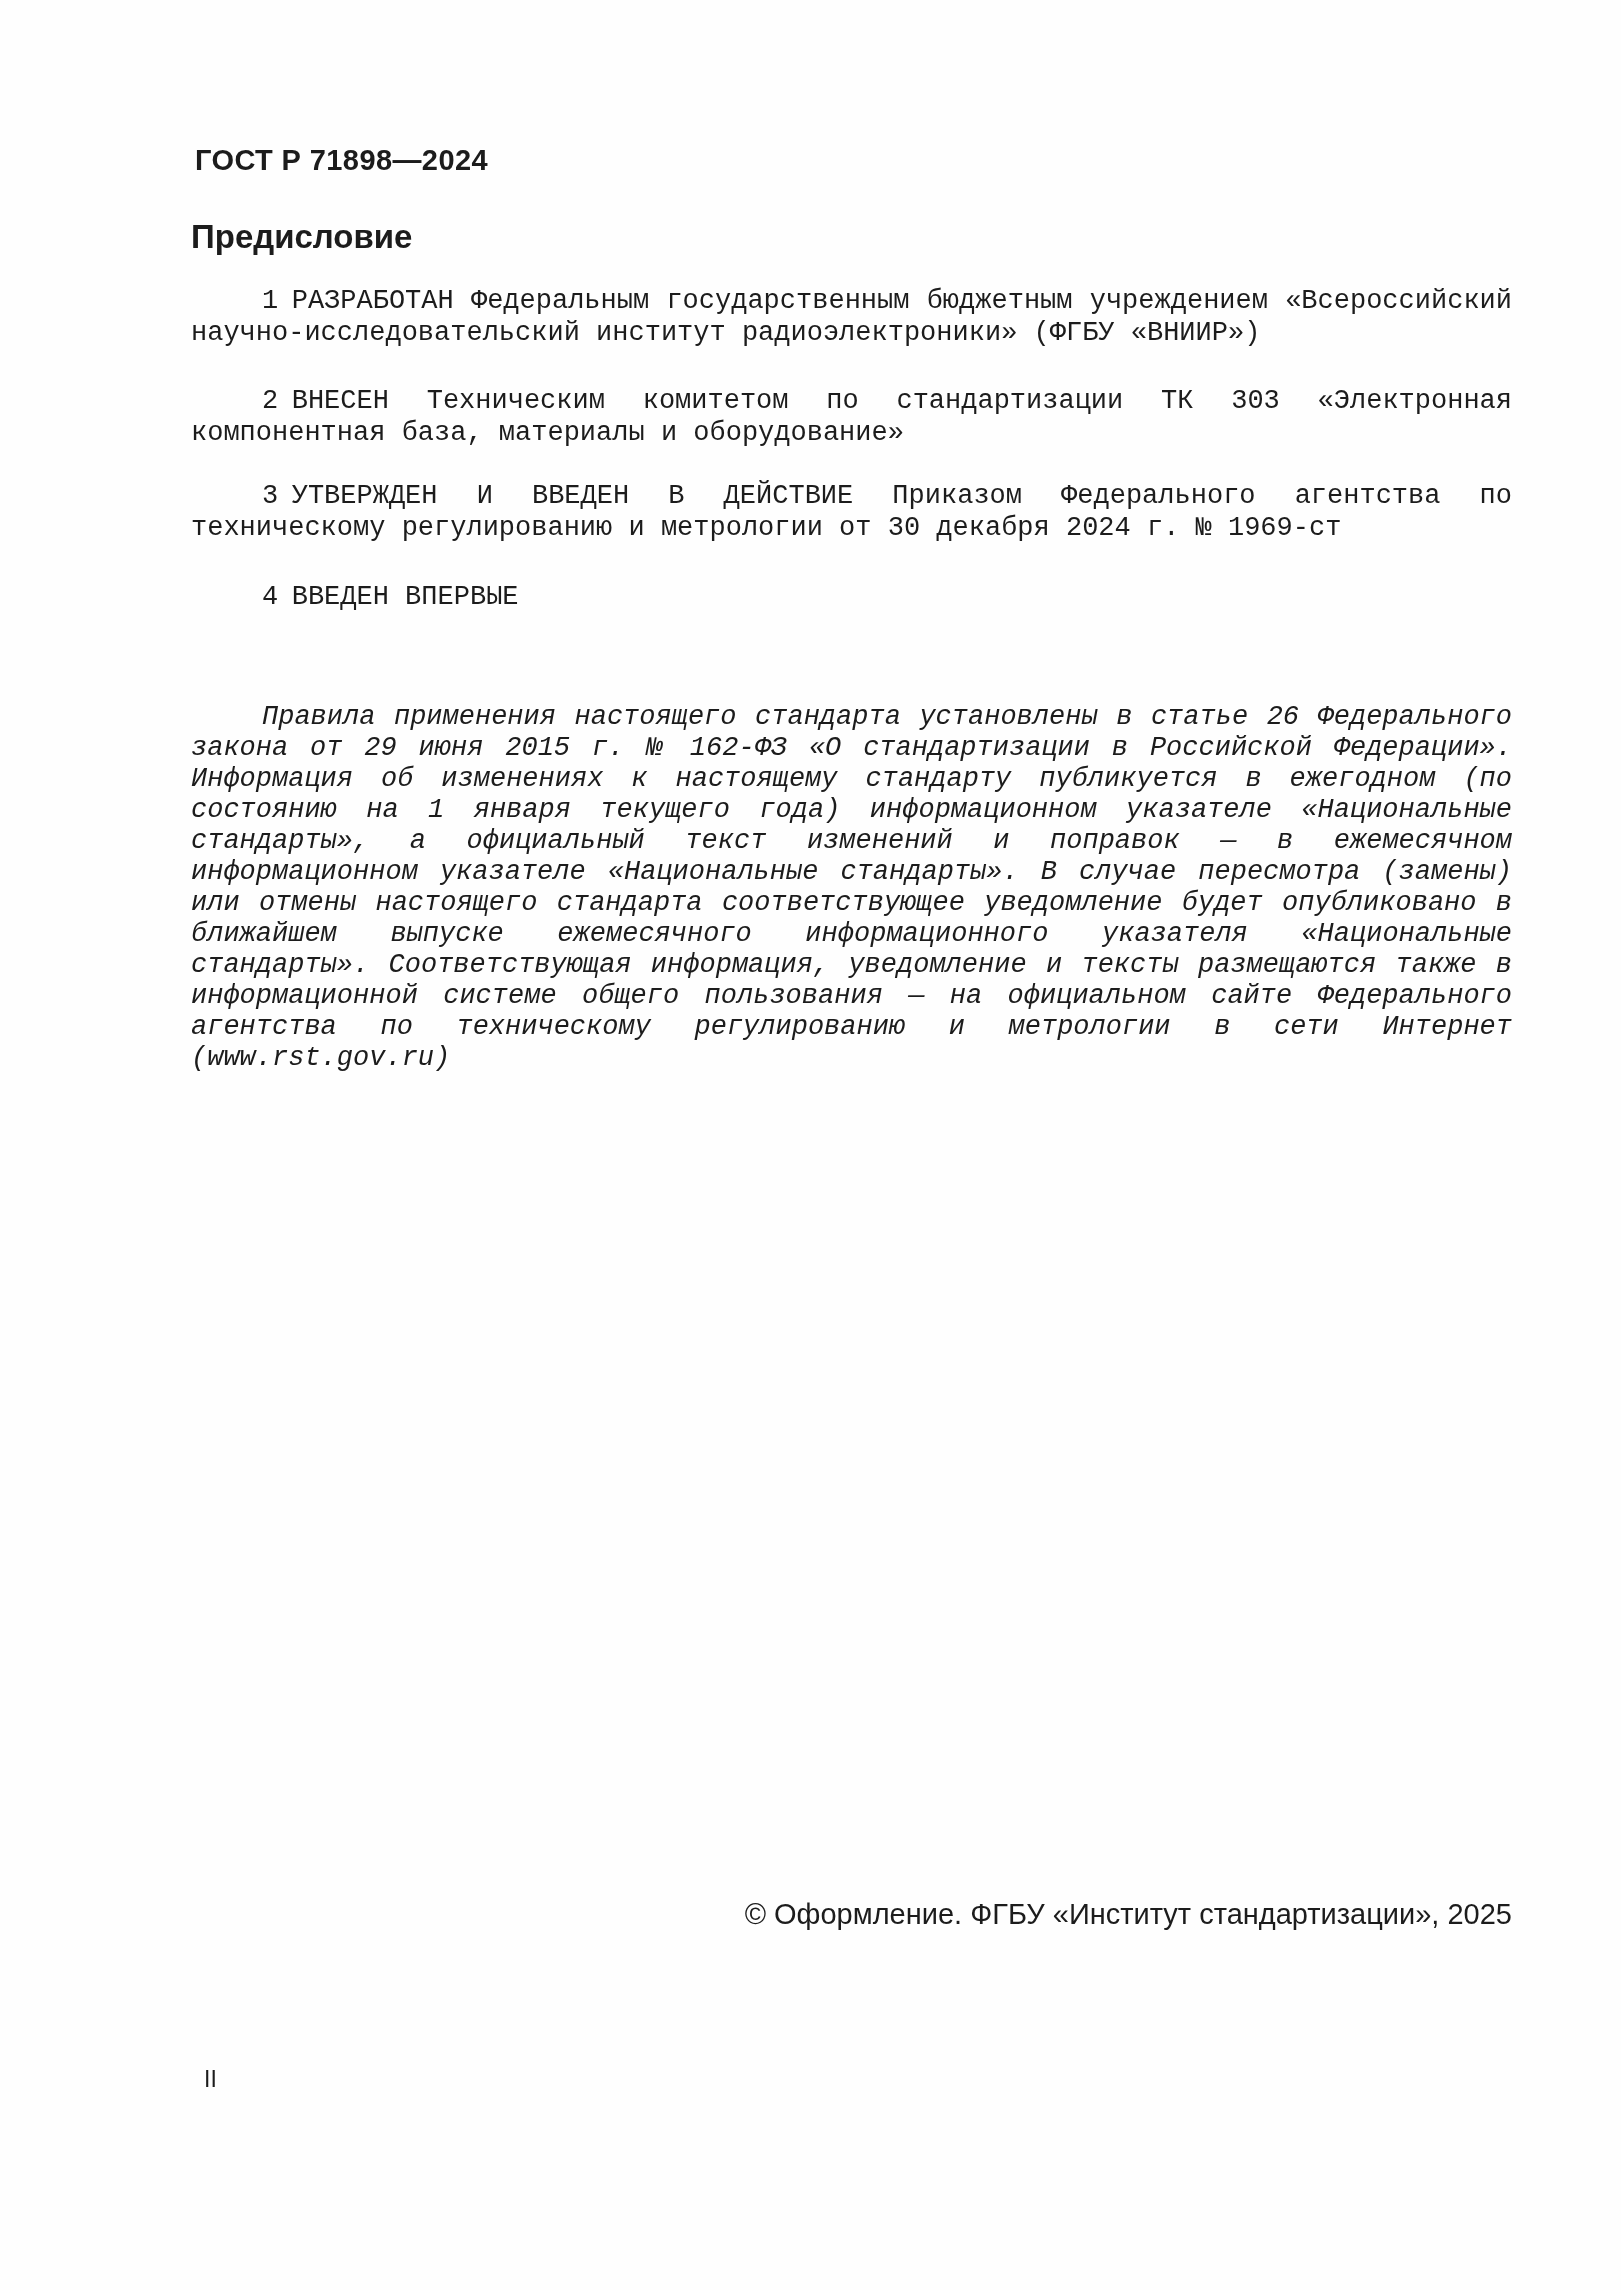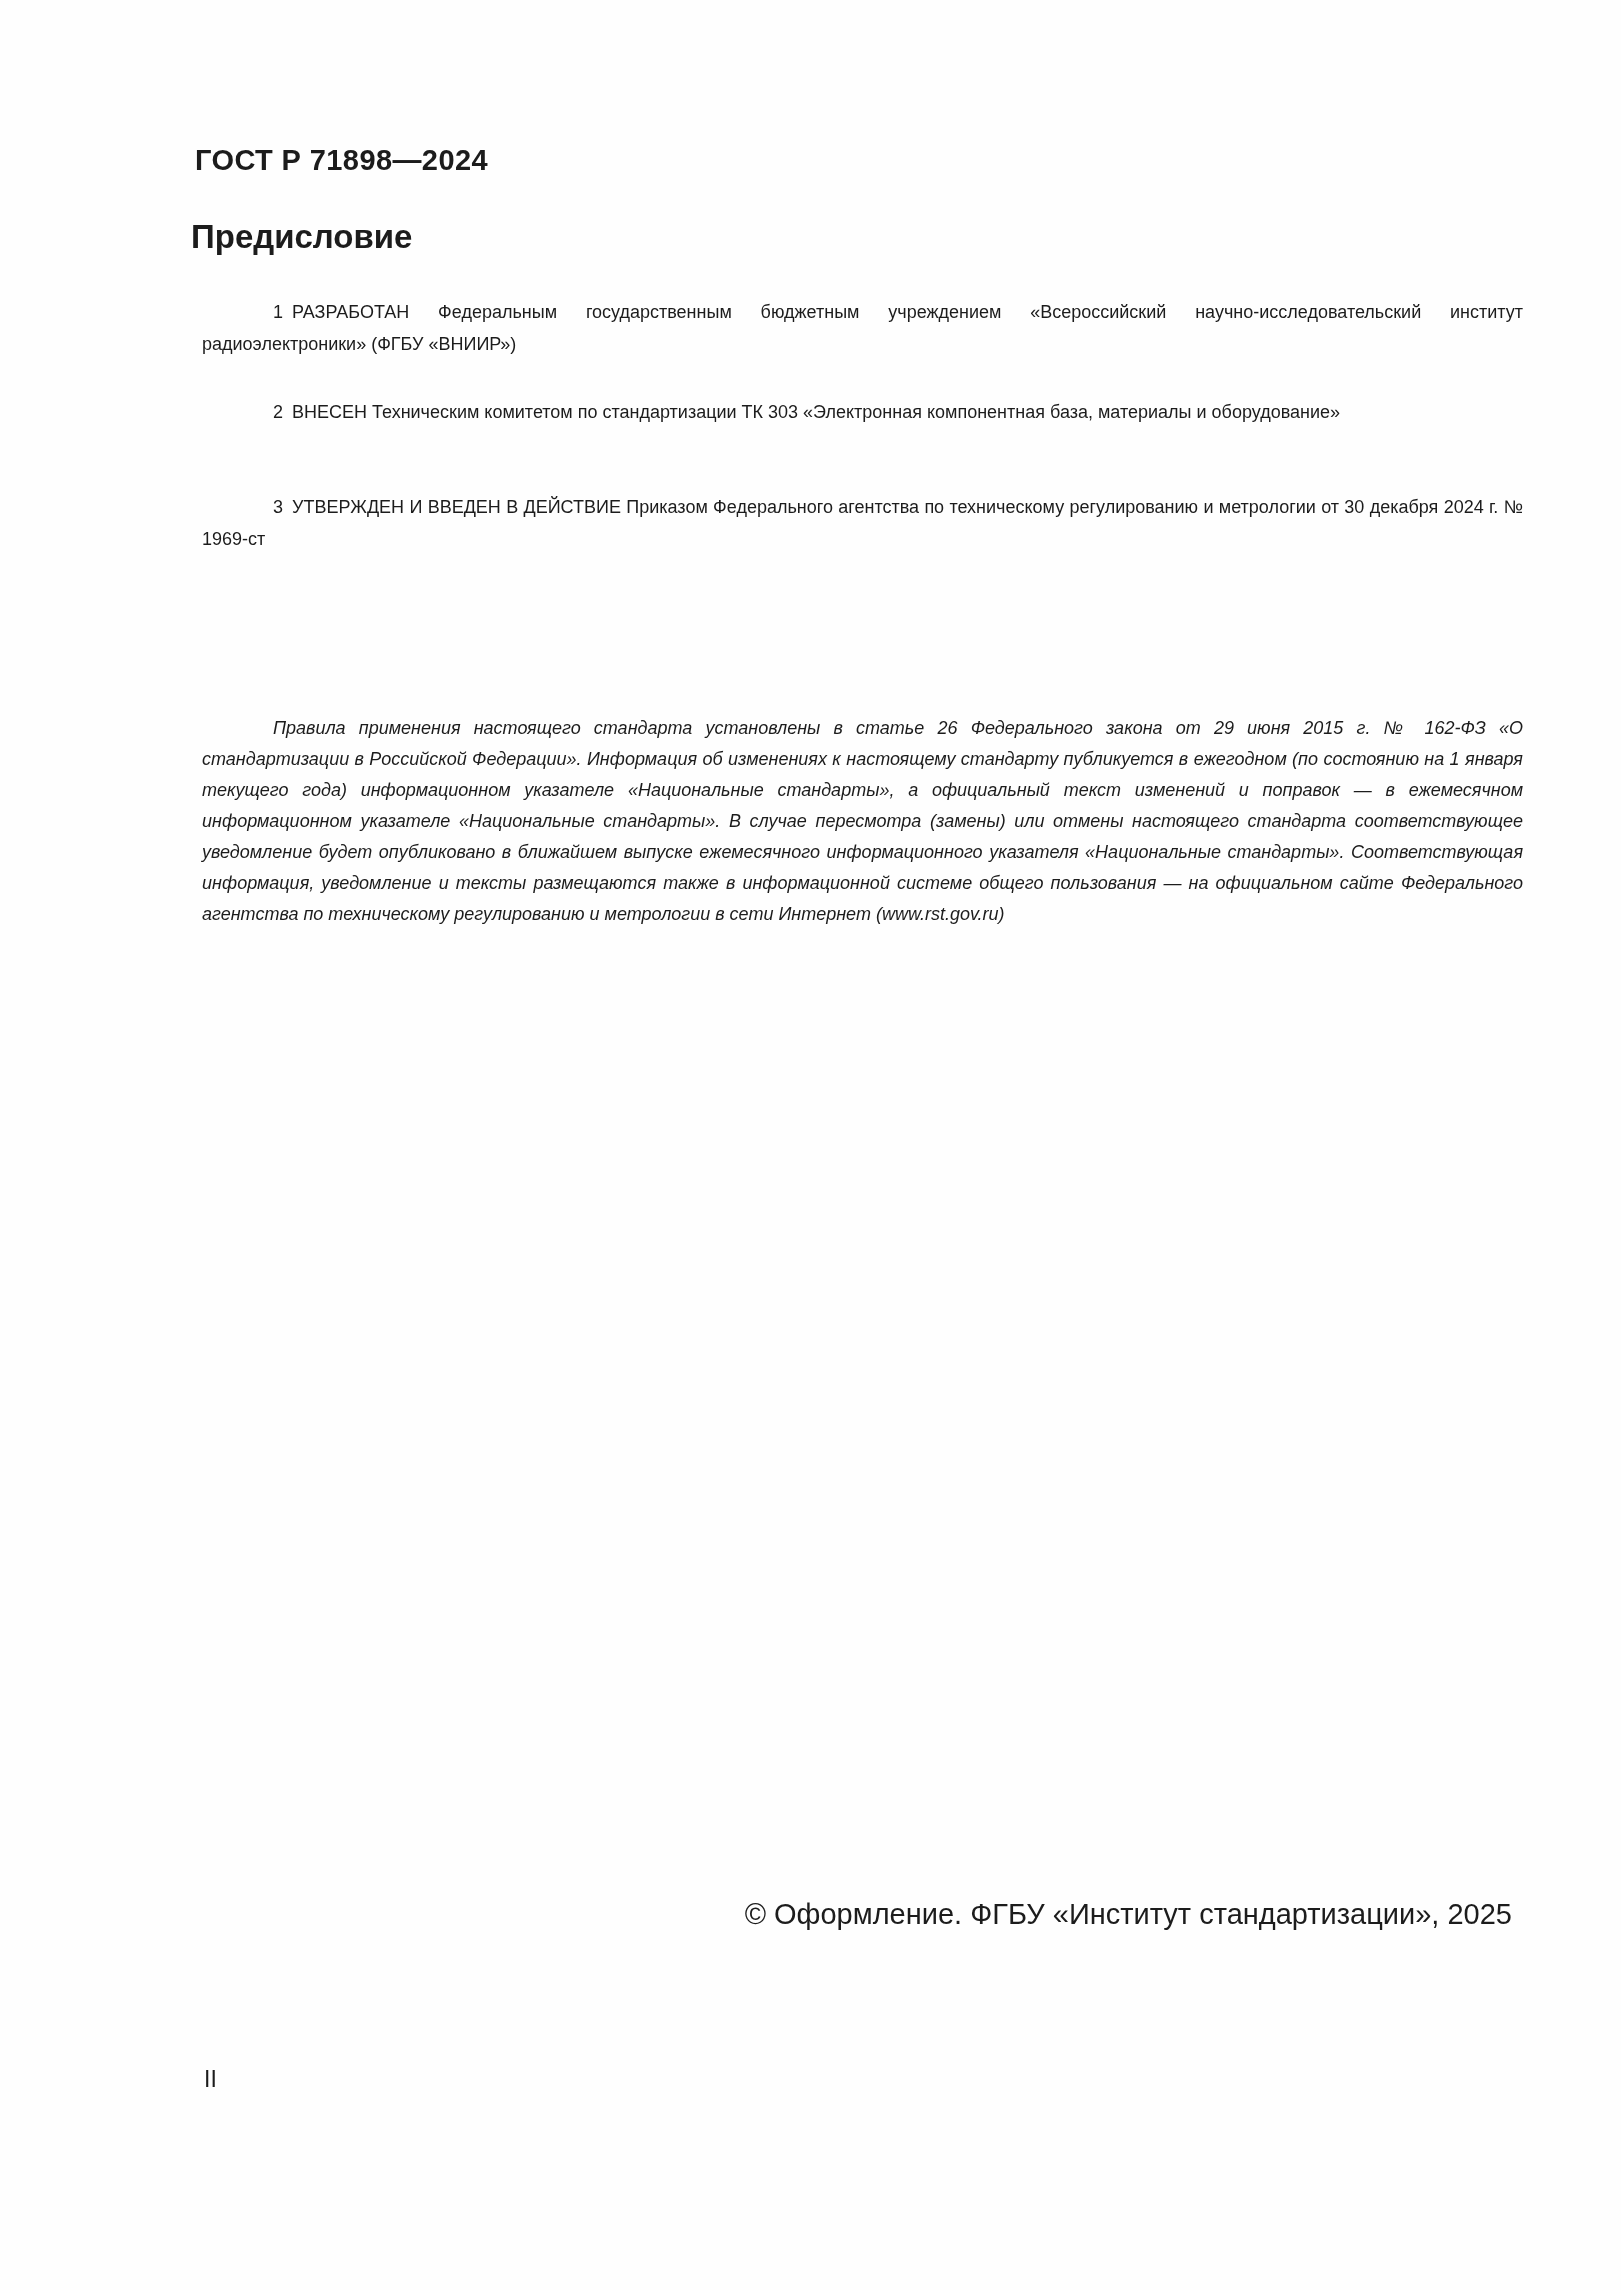--- a/index.html
+++ b/index.html
@@ -32,25 +32,26 @@
     width: 1321px;
     margin: 0;
     text-align: left;
     font-size: 33px;
     font-weight: bold;
   }
   .para {
     position: absolute;
     left: 191px;
     width: 1321px;
-    margin: 11px;
-    font-size: 18px;
+    margin: 0;
+    font-size: 27px;
     line-height: 32px;
     text-align: justify;
     text-indent: 71px;
+    font-family: Liberation Mono, monospace;
   }
   .p1 { top: 285px; }
   .p2 { top: 385px; }
   .p3 { top: 480px; }
   .p4 { top: 581px; text-align: left; }
   .legal {
     top: 702px;
     font-style: italic;
     line-height: 31px;
   }
@@ -80,20 +81,21 @@
   <div class="doc-code">ГОСТ Р 71898—2024</div>
 
   <h1 class="title">Предисловие</h1>
 
   <p class="para p1">1 РАЗРАБОТАН Федеральным государственным бюджетным учреждением «Всероссийский на­учно-исследовательский институт радиоэлектроники» (ФГБУ «ВНИИР»)</p>
 
   <p class="para p2">2 ВНЕСЕН Техническим комитетом по стандартизации ТК 303 «Электронная компонентная база, материалы и оборудование»</p>
 
   <p class="para p3">3 УТВЕРЖДЕН И ВВЕДЕН В ДЕЙСТВИЕ Приказом Федерального агентства по техническому ре­гулированию и метрологии от 30 декабря 2024 г. № 1969-ст</p>
 
+  <p class="para p4">4 ВВЕДЕН ВПЕРВЫЕ</p>
 
   <p class="para legal">Правила применения настоящего стандарта установлены в статье 26 Федерального закона от 29 июня 2015 г. № 162-ФЗ «О стандартизации в Российской Федерации». Информация об из­менениях к настоящему стандарту публикуется в ежегодном (по состоянию на 1 января текущего года) информационном указателе «Национальные стандарты», а официальный текст изменений и поправок — в ежемесячном информационном указателе «Национальные стандарты». В случае пересмотра (замены) или отмены настоящего стандарта соответствующее уведомление будет опубликовано в ближайшем выпуске ежемесячного информационного указателя «Национальные стандарты». Соответствующая информация, уведомление и тексты размещаются также в ин­формационной системе общего пользования — на официальном сайте Федерального агентства по техническому регулированию и метрологии в сети Интернет (www.rst.gov.ru)</p>
 
   <p class="copyright">© Оформление. ФГБУ «Институт стандартизации», 2025</p>
 
 
   <div class="page-number">II</div>
 
 </div>
 

